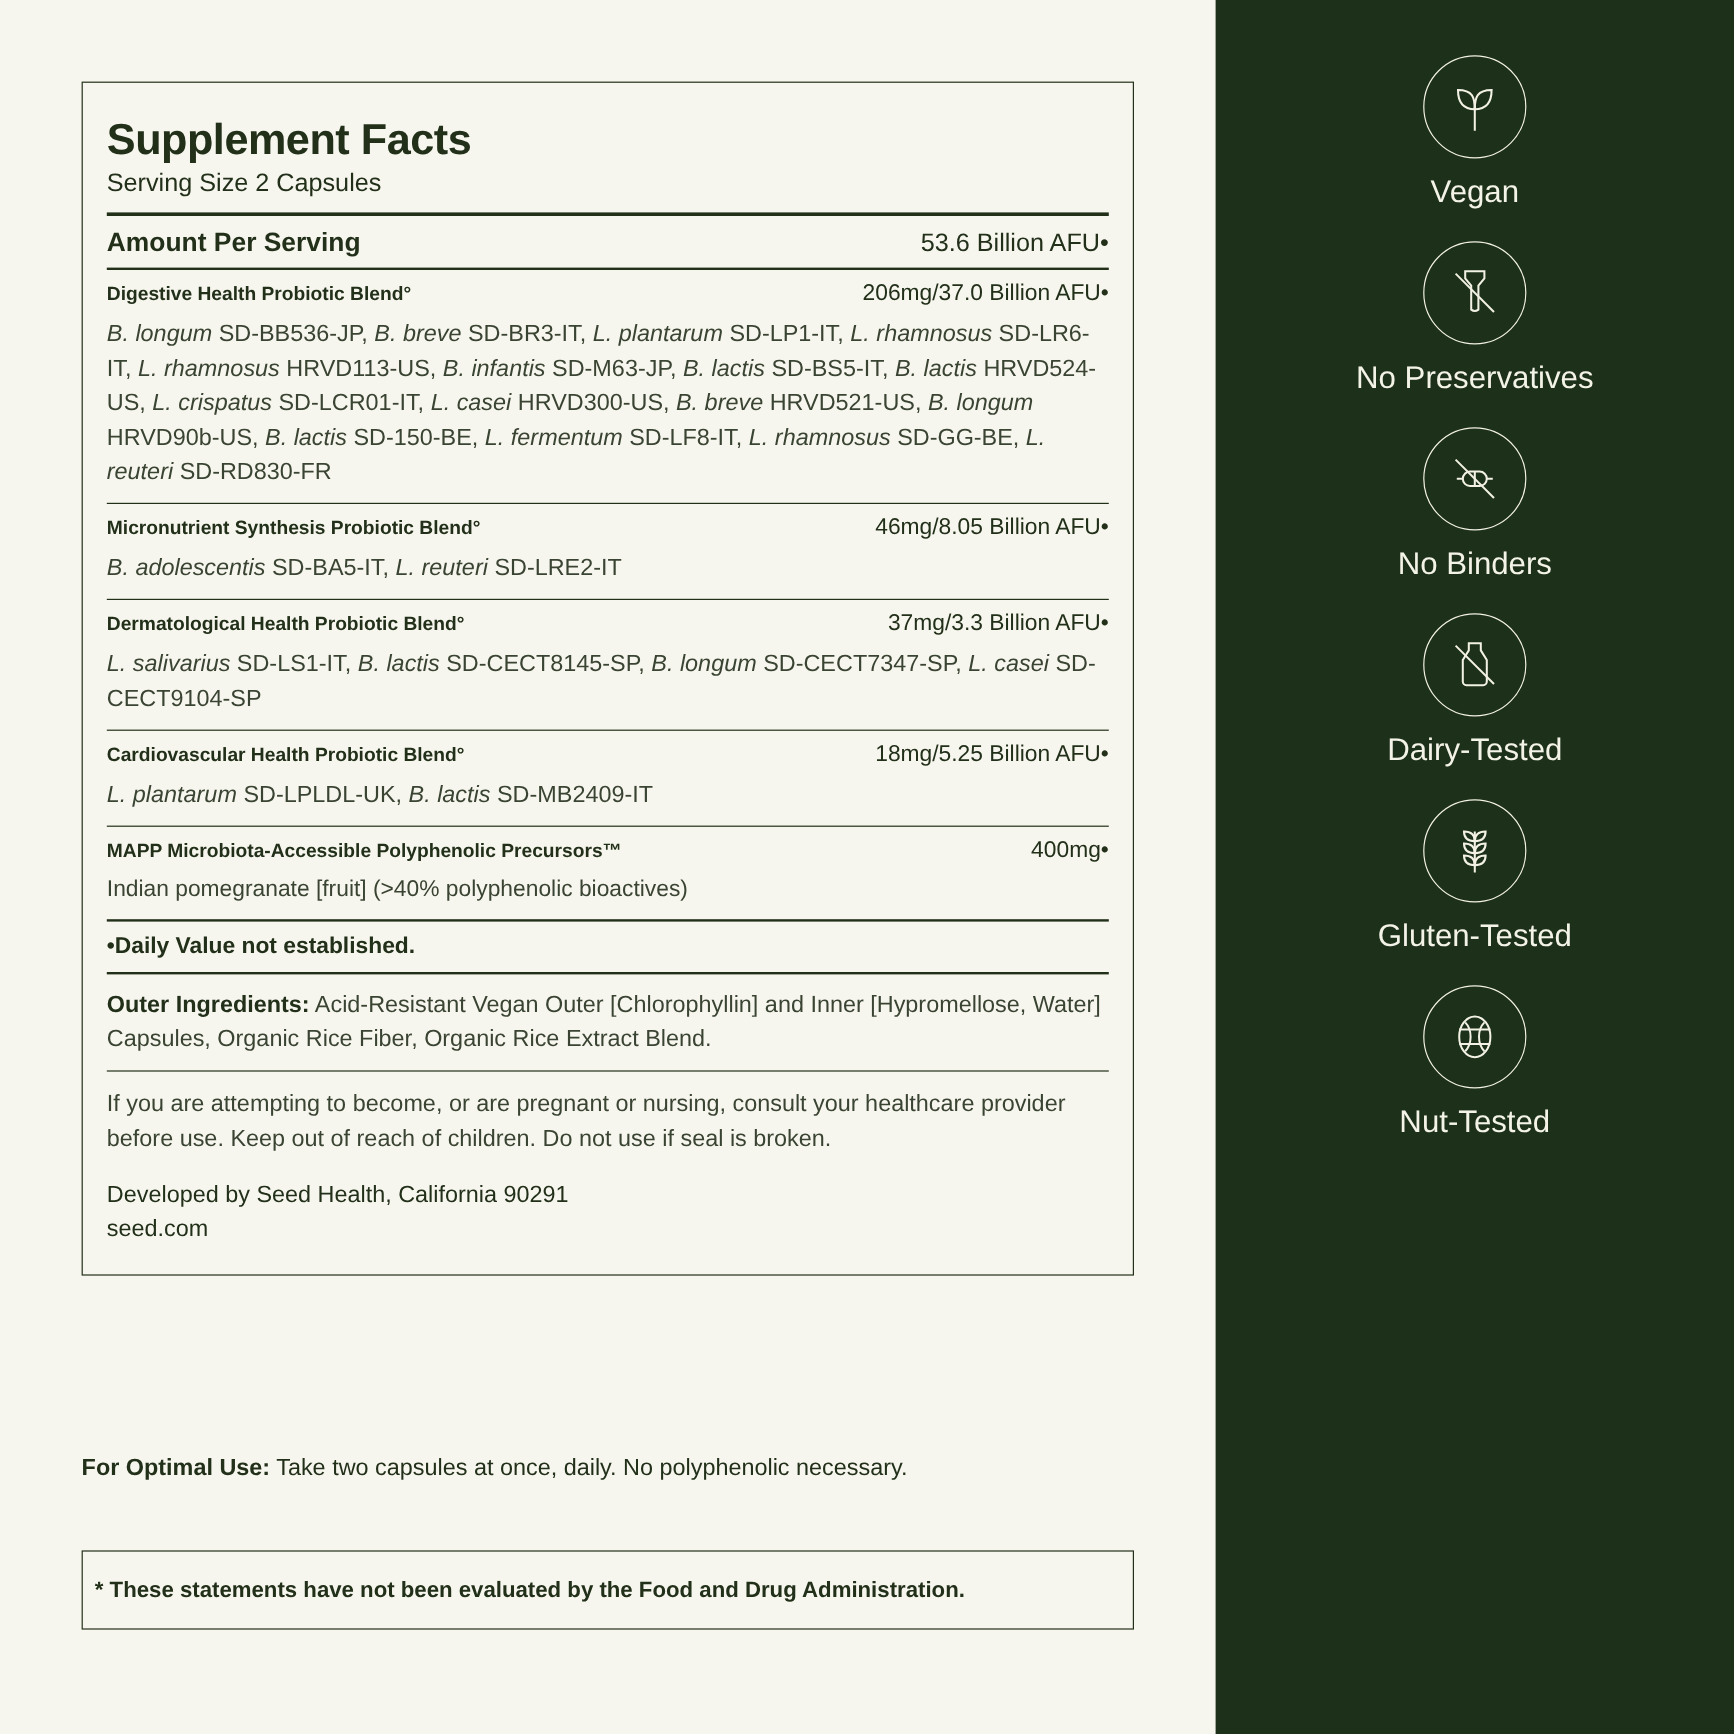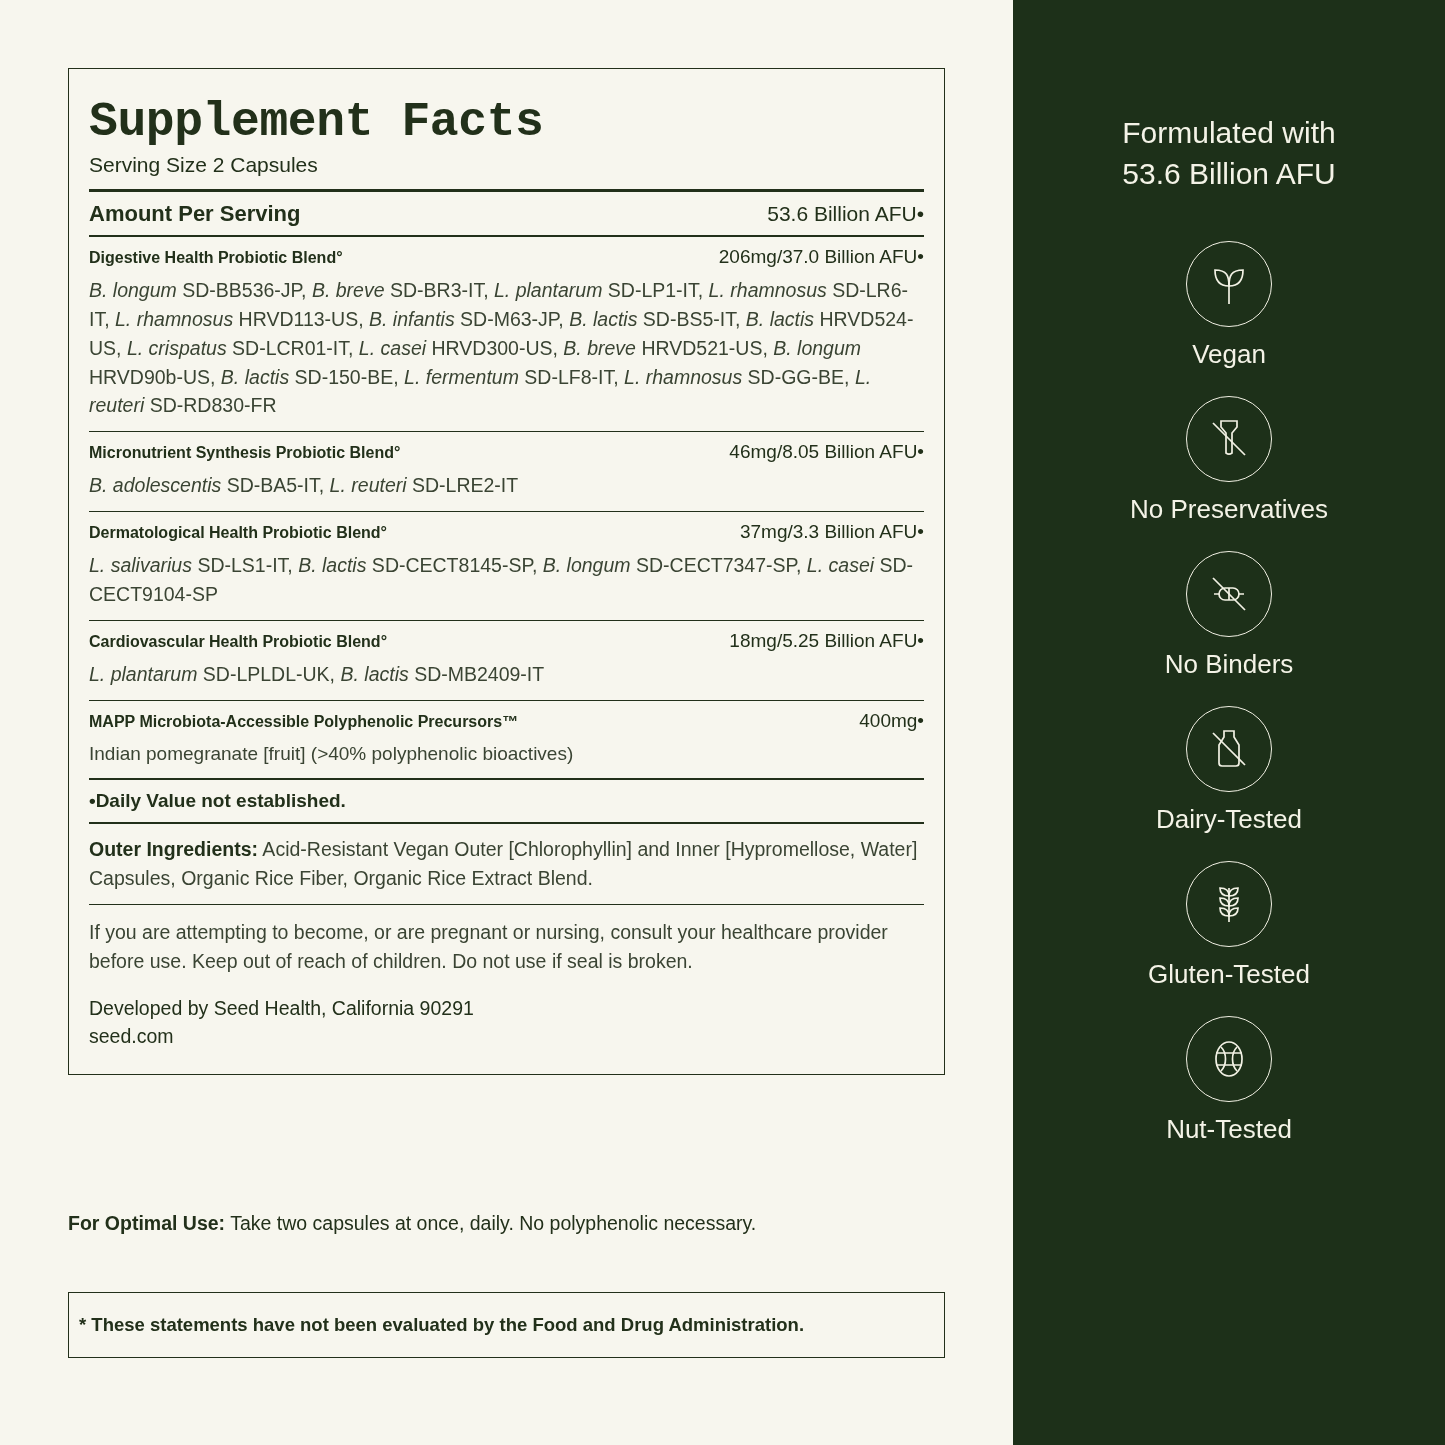--- a/index.html
+++ b/index.html
@@ -28,26 +28,25 @@
   .facts-box {
     position: absolute;
     left: 68px;
     top: 68px;
     width: 877px;
     border: 1.5px solid #23301a;
     background: #f7f6ee;
     padding: 22px 20px 22px 20px;
   }
   .facts-title {
-    font-size: 48px;
+    font-size: 36px;
     font-weight: bold;
     letter-spacing: -0.4px;
     margin: 4px 0 4px 0;
     color: #22301a;
-    font-family: Liberation Mono, monospace;
   }
   .serving {
     font-size: 21px;
     margin-bottom: 12px;
     color: #22301a;
   }
   .rule-thick { border-top: 3px solid #22301a; margin: 6px 0 0 0; }
   .rule-thin  { border-top: 1px solid #22301a; margin: 0; }
   .rule-med   { border-top: 2px solid #22301a; margin: 0; }
 
@@ -241,24 +240,20 @@
       <b>For Optimal Use:</b><span> Take two capsules at once, daily. No polyphenolic necessary.</span>
     </div>
 
     <div class="disclaimer">
       <div>* These statements have not been evaluated by the Food and Drug Administration.</div>
     </div>
 
   </div>
 
   <div class="right">
-    <div class="right-head">
-      <div>Formulated with</div>
-      <div>53.6 Billion AFU</div>
-    </div>
 
     <div class="badges">
 
       <div class="badge">
         <div class="ring">
           <svg width="56" height="56" viewBox="0 0 56 56" fill="none" stroke="#f2f1e4" stroke-width="1.7">
             <path d="M28 48 V24"></path>
             <path d="M28 30 C18 30 14 24 14 14 C26 14 28 20 28 30 Z"></path>
             <path d="M28 30 C38 30 42 24 42 14 C30 14 28 20 28 30 Z"></path>
           </svg>

